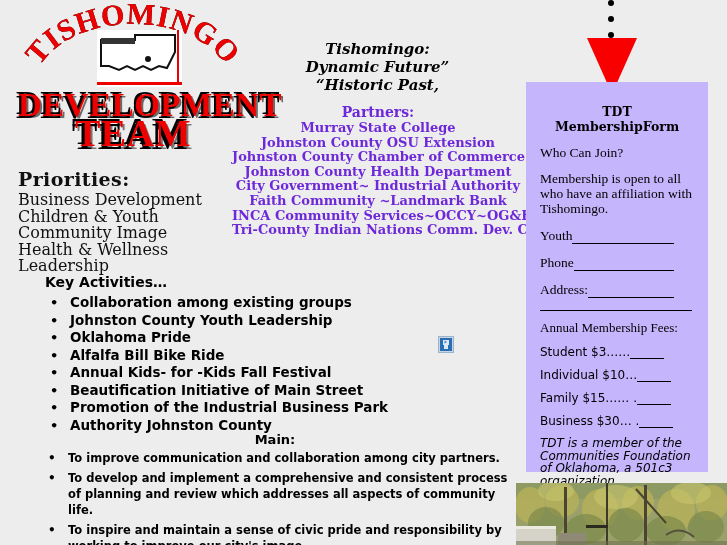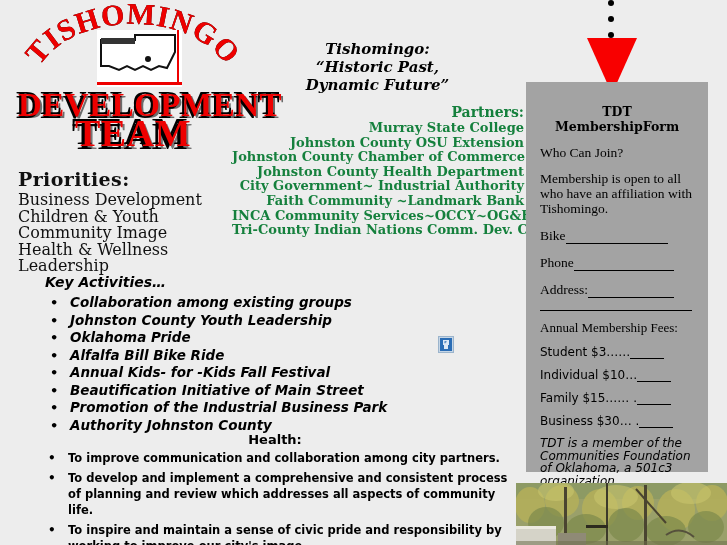--- a/index.html
+++ b/index.html
@@ -108,22 +108,22 @@
     line-height: 18px;
     color: #000;
   }
 
   
   .partners {
     position: absolute;
     left: 232px;
     top: 104px;
     width: 292px;
-    text-align: right;
-    color: #15803d;
+    text-align: center;
+    color: #6d28d9;
   }
   .partners h3 {
     margin: 0 0 1px 0;
     font-size: 14px;
     font-weight: bold;
     font-family: "DejaVu Serif", serif;
   }
   .partners ul {
     margin: 0;
     padding: 0;
@@ -136,21 +136,20 @@
     font-family: "DejaVu Serif", serif;
     white-space: nowrap;
   }
 
   
   .activities {
     position: absolute;
     left: 45px;
     top: 274px;
     width: 460px;
-    font-style: italic;
   }
   .activities h3 {
     margin: 0 0 4px 0;
     font-size: 14px;
     font-weight: bold;
     font-family: "DejaVu Sans", sans-serif;
     color: #000;
   }
   .activities ul {
     margin: 3px;
@@ -242,21 +241,21 @@
     border-top: 56px solid #f80000;
   }
 
   
   .form-panel {
     position: absolute;
     left: 526px;
     top: 82px;
     width: 182px;
     height: 390px;
-    background: #a3a3a3;
+    background: #c4b5fd;
     box-sizing: border-box;
     padding: 22px 14px 20px 14px;
   }
   .form-title {
     margin: 0 0 11px 0;
     text-align: center;
     font-family: "DejaVu Serif", serif;
     font-weight: bold;
     font-size: 12.5px;
     color: #000;
@@ -377,22 +376,22 @@
       <li>Business Development</li>
       <li>Children &amp; Youth</li>
       <li>Community Image</li>
       <li>Health &amp; Wellness</li>
       <li>Leadership</li>
     </ul>
   </div>
 
   <div class="tagline">
     <div>Tishomingo:</div>
+    <div>Dynamic Future”</div>
     <div>“Historic Past,</div>
-    <div>Dynamic Future”</div>
   </div>
 
   <div class="partners">
     <h3>Partners:</h3>
     <ul>
       <li>Murray State College</li>
       <li>Johnston County OSU Extension</li>
       <li>Johnston County Chamber  of  Commerce</li>
       <li>Johnston County Health Department</li>
       <li>City Government~ Industrial Authority</li>
@@ -433,21 +432,21 @@
     <div class="dot"></div>
   </div>
   <div class="arrow"></div>
 
   <div class="form-panel">
     <div class="form-title">TDT MembershipForm</div>
     <div class="form-q">Who Can Join?</div>
     <div class="form-body">Membership is open to all who have an affiliation with Tishomingo.</div>
 
     <div class="field">
-      <span>Bike</span><span class="rule rule-name"></span>
+      <span>Youth</span><span class="rule rule-name"></span>
     </div>
     <div class="field">
       <span>Phone</span><span class="rule rule-phone"></span>
     </div>
     <div class="field">
       <span>Address:</span><span class="rule rule-addr"></span>
     </div>
     <div class="rule-full"></div>
 
     <div class="fees-title">Annual Membership Fees:</div>
@@ -462,21 +461,21 @@
       <span>Family $15…… .</span><span class="blank"></span>
     </div>
     <div class="fee-row">
       <span>Business $30… .</span><span class="blank"></span>
     </div>
 
     <div class="note">TDT is a member of the Communities Foundation of Oklahoma, a 501c3 organization</div>
   </div>
 
   <div class="goals">
-    <h3>Health:</h3>
+    <h3>Main:</h3>
     <ul>
       <li>To improve communication and collaboration among city partners.</li>
       <li>To develop and implement a comprehensive and consistent process of planning and review which addresses all aspects of community life.</li>
       <li>To inspire and maintain a sense of civic pride and responsibility by working to improve our city's image.</li>
     </ul>
   </div>
 
   <div class="photo">
     <svg viewBox="0 0 211 62" width="211" height="62">
       <rect x="0" y="0" width="211" height="62" fill="#9aa06a"></rect>

